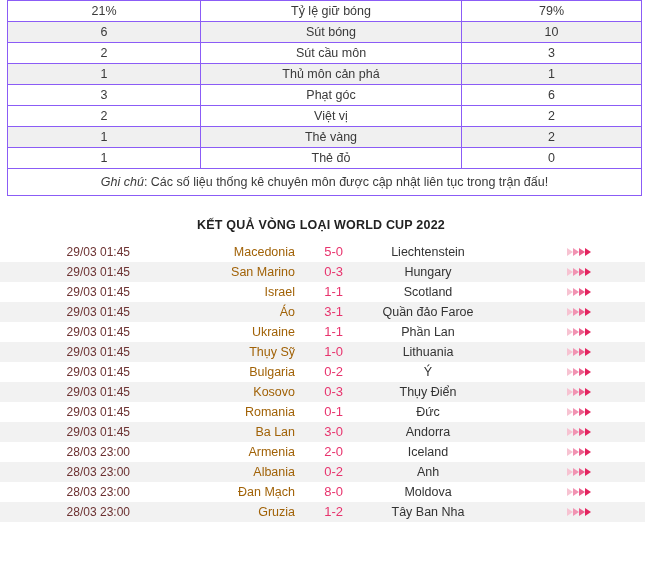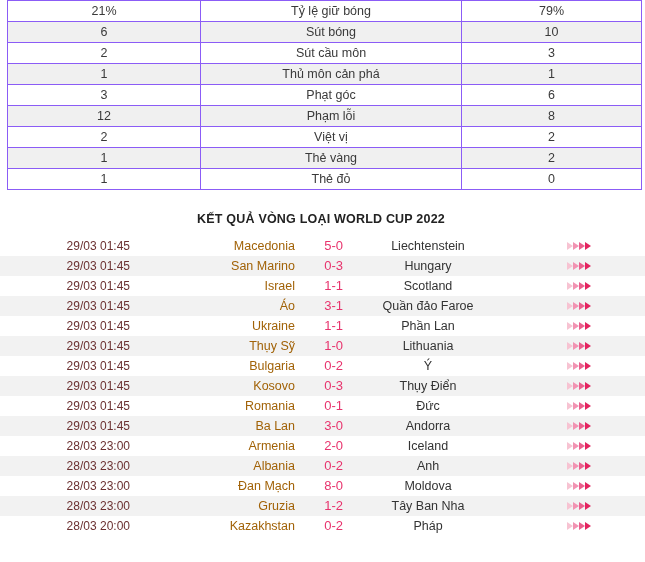--- a/index.html
+++ b/index.html
@@ -160,39 +160,37 @@
         <tr class="alt">
           <td class="col-home">1</td>
           <td class="col-label">Thủ môn cản phá</td>
           <td class="col-away">1</td>
         </tr>
         <tr>
           <td class="col-home">3</td>
           <td class="col-label">Phạt góc</td>
           <td class="col-away">6</td>
         </tr>
-        <tr class="alt">
-          <td class="col-home">12</td>
-          <td class="col-label">Phạm lỗi</td>
-          <td class="col-away">8</td>
-        </tr>
         <tr>
           <td class="col-home">2</td>
           <td class="col-label">Việt vị</td>
           <td class="col-away">2</td>
         </tr>
         <tr class="alt">
           <td class="col-home">1</td>
           <td class="col-label">Thẻ vàng</td>
           <td class="col-away">2</td>
         </tr>
         <tr>
           <td class="col-home">1</td>
           <td class="col-label">Thẻ đỏ</td>
           <td class="col-away">0</td>
+        </tr>
+        <tr>
+          <td class="note-cell" colspan="3"><span class="note-em">Ghi chú</span><span>: Các số liệu thống kê chuyên môn được cập nhật liên tục trong trận đấu!</span></td>
         </tr>
       </tbody>
   </table>
 </div>
 
 <div class="results-section">
   <div class="results-title">KẾT QUẢ VÒNG LOẠI WORLD CUP 2022</div>
 
   <table class="matches">
     <tbody id="matches-body">
@@ -357,27 +355,15 @@
           <td class="m-home">Gruzia</td>
           <td class="m-score">1-2</td>
           <td class="m-away">Tây Ban Nha</td>
           <td class="m-arrows"><span class="arrow-group">
               <i class="tri a1"></i>
               <i class="tri a2"></i>
               <i class="tri a3"></i>
               <i class="tri a4"></i>
             </span></td>
         </tr>
-        <tr>
-          <td class="m-time">28/03 20:00</td>
-          <td class="m-home">Kazakhstan</td>
-          <td class="m-score">0-2</td>
-          <td class="m-away">Pháp</td>
-          <td class="m-arrows"><span class="arrow-group">
-              <i class="tri a1"></i>
-              <i class="tri a2"></i>
-              <i class="tri a3"></i>
-              <i class="tri a4"></i>
-            </span></td>
-        </tr>
       </tbody>
   </table>
 </div>
 
 </body></html>

